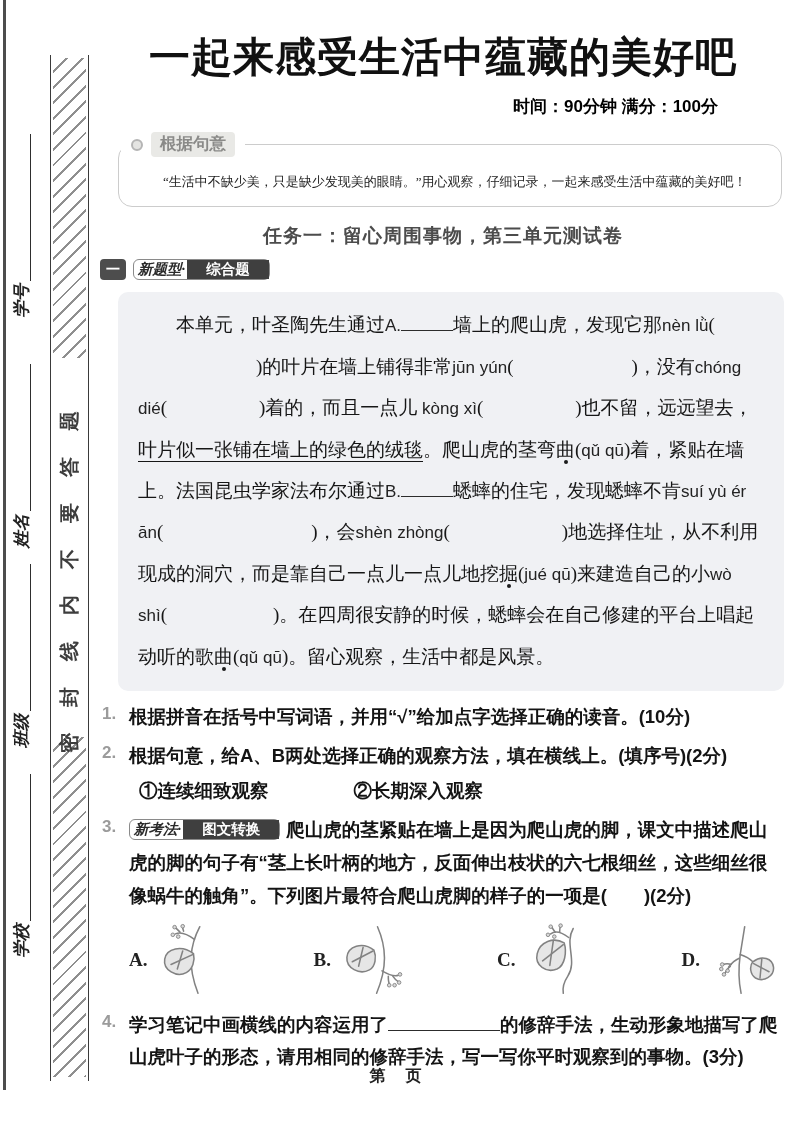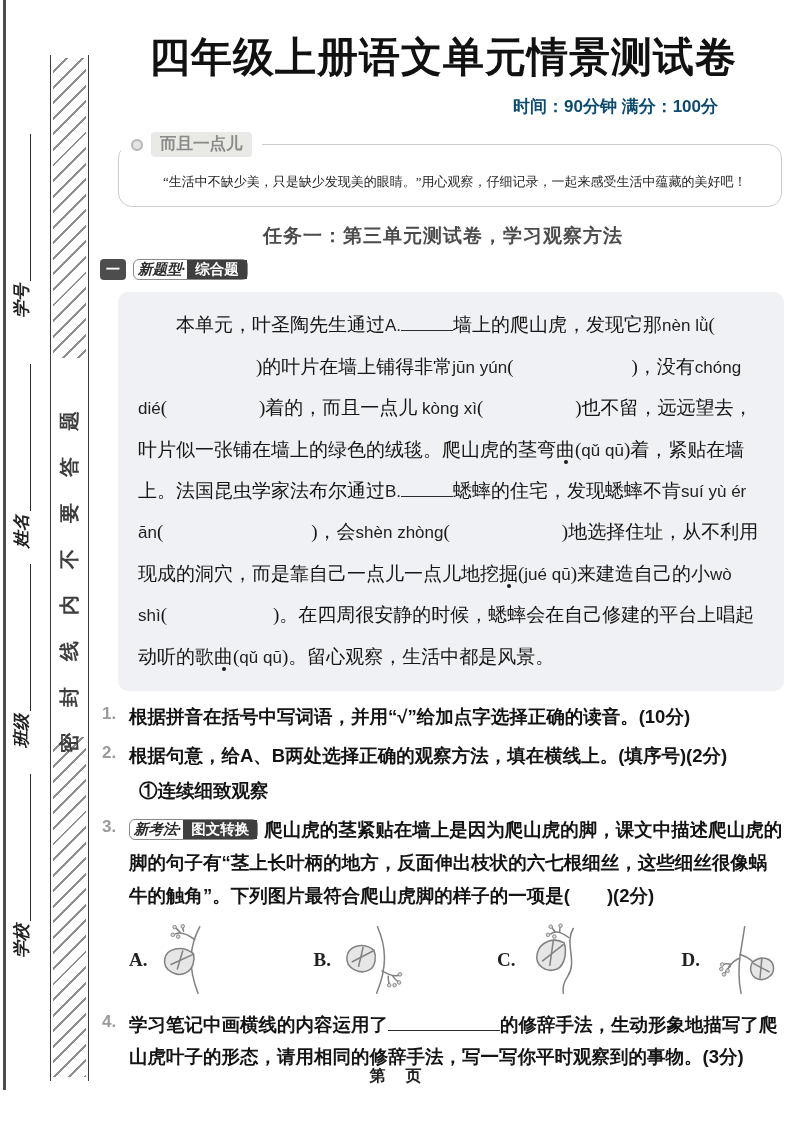--- a/index.html
+++ b/index.html
@@ -27,21 +27,21 @@
               display:flex;align-items:flex-end;gap:3px;
               font-family:"Liberation Serif",serif;font-size:17px;font-weight:600;color:#222;
               font-style:italic;}
   .side-field .fill{flex:1;border-bottom:1.3px solid #2e2e2e;height:4px;margin-bottom:2px;}
   #f-xuehao{top:318px;} #f-xingming{top:548px;} #f-banji{top:748px;} #f-xuexiao{top:958px;}
 
   
   .main{position:absolute;left:102px;top:30px;width:682px;}
   .title{margin:0;text-align:center;font-size:41px;font-weight:900;letter-spacing:1px;color:#111;}
   .subtitle{margin:10px 0 0;text-align:center;font-size:29px;font-weight:900;color:#111;}
-  .meta{margin:10px 66px 0 0;text-align:right;font-size:17px;font-weight:700;color:#0c4a6e;}
+  .meta{margin:10px 66px 0 0;text-align:right;font-size:17px;font-weight:700;color:#000000;}
 
   
   .theme-box{position:relative;margin:26px 2px 0 16px;border:1.5px solid #cccccc;border-radius:14px;
              padding:16px 18px 10px;}
   .theme-head{position:absolute;top:-13px;left:2px;display:flex;align-items:center;gap:8px;
               background:#ffffff;padding:0 10px;}
   .ring-icon{width:8px;height:8px;border:2px solid #b5b5b5;border-radius:50%;background:#e4e4e2;flex:none;}
   .theme-badge{background:#e9e9e6;color:#8a8a88;font-size:16.5px;font-weight:700;
                padding:1px 9px 2px;border-radius:4px;white-space:nowrap;}
   .theme-title{font-size:18px;font-weight:800;color:#1d1d1d;white-space:nowrap;}
@@ -50,31 +50,31 @@
 
   .task-heading{margin:16px 0 6px;text-align:center;font-size:19px;font-weight:800;color:#4c4c4c;letter-spacing:1px;}
 
   
   .section-row{display:flex;align-items:center;gap:7px;margin:10px 0 0 -2px;}
   .sec-num{flex:none;width:26px;height:21px;background:#4d4d4d;border-radius:4px;
            display:flex;align-items:center;justify-content:center;color:#fff;font-weight:900;font-size:14px;}
   .newtype{display:inline-flex;align-items:stretch;border:1.2px solid #8a8a8a;border-radius:6px;
            font-size:14.5px;line-height:19px;flex:none;}
   .newtype .lt{padding:0 2px 0 4px;font-family:"Liberation Serif",serif;font-style:italic;font-weight:800;color:#2b2b2b;}
-  .newtype .dk{background:#3f3f3f;color:#ffffff;font-weight:700;padding:0 8px;}
+  .newtype .dk{background:#3f3f3f;color:#ffffff;font-weight:700;padding:0 19px;}
   .sec-text{font-size:18.5px;font-weight:800;color:#101010;}
 
   
   .passage-box{margin:12px 0 0 16px;background:#f0f1f4;border-radius:10px;padding:12px 20px 14px;
                font-family:"Liberation Serif",serif;font-size:19px;line-height:2.18;color:#161616;}
   .seg-in{display:inline-block;width:38px;}
   .seg-py{font-family:"Liberation Sans",sans-serif;font-size:17px;color:#222;}
   .seg-bl{display:inline-block;border-bottom:1.3px solid #2c2c2c;height:1em;vertical-align:baseline;}
   .seg-pa{display:inline-block;height:1em;vertical-align:baseline;}
-  .seg-u{text-underline-offset:5px;text-decoration-thickness:1.2px;}
+  .seg-u{text-decoration:underline;text-underline-offset:5px;text-decoration-thickness:1.2px;}
   .seg-d{position:relative;}
   .seg-d::after{content:"";position:absolute;left:50%;bottom:-4px;transform:translateX(-50%);
                 width:4px;height:4px;border-radius:50%;background:#1b1b1b;}
 
   
   .questions{margin-top:10px;}
   .q{display:flex;margin:6px 0 0;}
   .q-num{flex:none;width:27px;font-size:17px;font-weight:800;color:#9b9b9b;padding-top:3px;}
   .q-body{flex:1;font-size:18.5px;font-weight:600;color:#141414;line-height:1.78;}
   .q3-badge{vertical-align:2px;margin-right:6px;align-items:flex-end;}
@@ -114,32 +114,32 @@
   <div class="side-field" id="f-banji">
     <span>班级</span>
       <span class="fill"></span>
   </div>
   <div class="side-field" id="f-xuexiao">
     <span>学校</span>
       <span class="fill"></span>
   </div>
 
   <div class="main">
-    <h1 class="title">四年级上册语文单元情景测试卷</h1>
+    <h1 class="title">一起来感受生活中蕴藏的美好吧</h1>
     <div class="meta">时间：90分钟  满分：100分</div>
 
     <div class="theme-box">
       <div class="theme-head">
         <span class="ring-icon"></span>
-        <span class="theme-badge">而且一点儿</span>
+        <span class="theme-badge">根据句意</span>
       </div>
       <p class="theme-body">“生活中不缺少美，只是缺少发现美的眼睛。”用心观察，仔细记录，一起来感受生活中蕴藏的美好吧！</p>
     </div>
 
-    <div class="task-heading">任务一：第三单元测试卷，学习观察方法</div>
+    <div class="task-heading">任务一：留心周围事物，第三单元测试卷</div>
 
     <div class="section-row">
       <span class="sec-num">一</span>
       <span class="newtype">
           <span class="lt">新题型·</span>
           <span class="dk">综合题</span>
         </span>
     </div>
 
     <div class="passage-box"><span class="seg-in"></span><span class="seg-x">本单元，叶圣陶先生通过</span><span class="seg-py">A.</span><span class="seg-bl" style="width: 52px;"></span><span class="seg-x">墙上的爬山虎，发现它那</span><span class="seg-py">nèn lǜ</span>(<span class="seg-pa" style="width: 118px;"></span>)<span class="seg-x">的叶片在墙上铺得非常</span><span class="seg-py">jūn yún</span>(<span class="seg-pa" style="width: 118px;"></span>)<span class="seg-x">，没有</span><span class="seg-py">chóng dié</span>(<span class="seg-pa" style="width: 92px;"></span>)<span class="seg-x">着的，而且一点儿 </span><span class="seg-py">kòng xì</span>(<span class="seg-pa" style="width: 92px;"></span>)<span class="seg-x">也不留，远远望去，</span><span class="seg-u">叶片似一张铺在墙上的绿色的绒毯</span><span class="seg-x">。爬山虎的茎弯</span><span class="seg-d">曲</span><span class="seg-x">(</span><span class="seg-py">qǔ  qū</span><span class="seg-x">)着，紧贴在墙上。法国昆虫学家法布尔通过</span><span class="seg-py">B.</span><span class="seg-bl" style="width: 52px;"></span><span class="seg-x">蟋蟀的住宅，发现蟋蟀不肯</span><span class="seg-py">suí yù ér ān</span>(<span class="seg-pa" style="width: 148px;"></span>)<span class="seg-x">，会</span><span class="seg-py">shèn zhòng</span>(<span class="seg-pa" style="width: 112px;"></span>)<span class="seg-x">地选择住址，从不利用现成的洞穴，而是靠自己一点儿一点儿地挖</span><span class="seg-d">掘</span><span class="seg-x">(</span><span class="seg-py">jué  qū</span><span class="seg-x">)来建造自己的小</span><span class="seg-py">wò shì</span>(<span class="seg-pa" style="width: 106px;"></span>)<span class="seg-x">。在四周很安静的时候，蟋蟀会在自己修建的平台上唱起动听的歌</span><span class="seg-d">曲</span><span class="seg-x">(</span><span class="seg-py">qǔ  qū</span><span class="seg-x">)。留心观察，生活中都是风景。</span></div>
@@ -150,20 +150,21 @@
         <span class="q-num">1.</span>
         <div class="q-body"><span class="seg-x">根据拼音在括号中写词语，并用“√”给加点字选择正确的读音。(10分)</span></div>
       </div>
 
       <div class="q">
         <span class="q-num">2.</span>
         <div class="q-body">
           <div><span class="seg-x">根据句意，给A、B两处选择正确的观察方法，填在横线上。(填序号)(2分)</span></div>
           <div class="opt-row">
             <span>①连续细致观察</span>
+            <span>②长期深入观察</span>
           </div>
         </div>
       </div>
 
       <div class="q">
         <span class="q-num">3.</span>
         <div class="q-body">
           <span class="newtype q3-badge">
               <span class="lt">新考法·</span>
               <span class="dk">图文转换</span>

